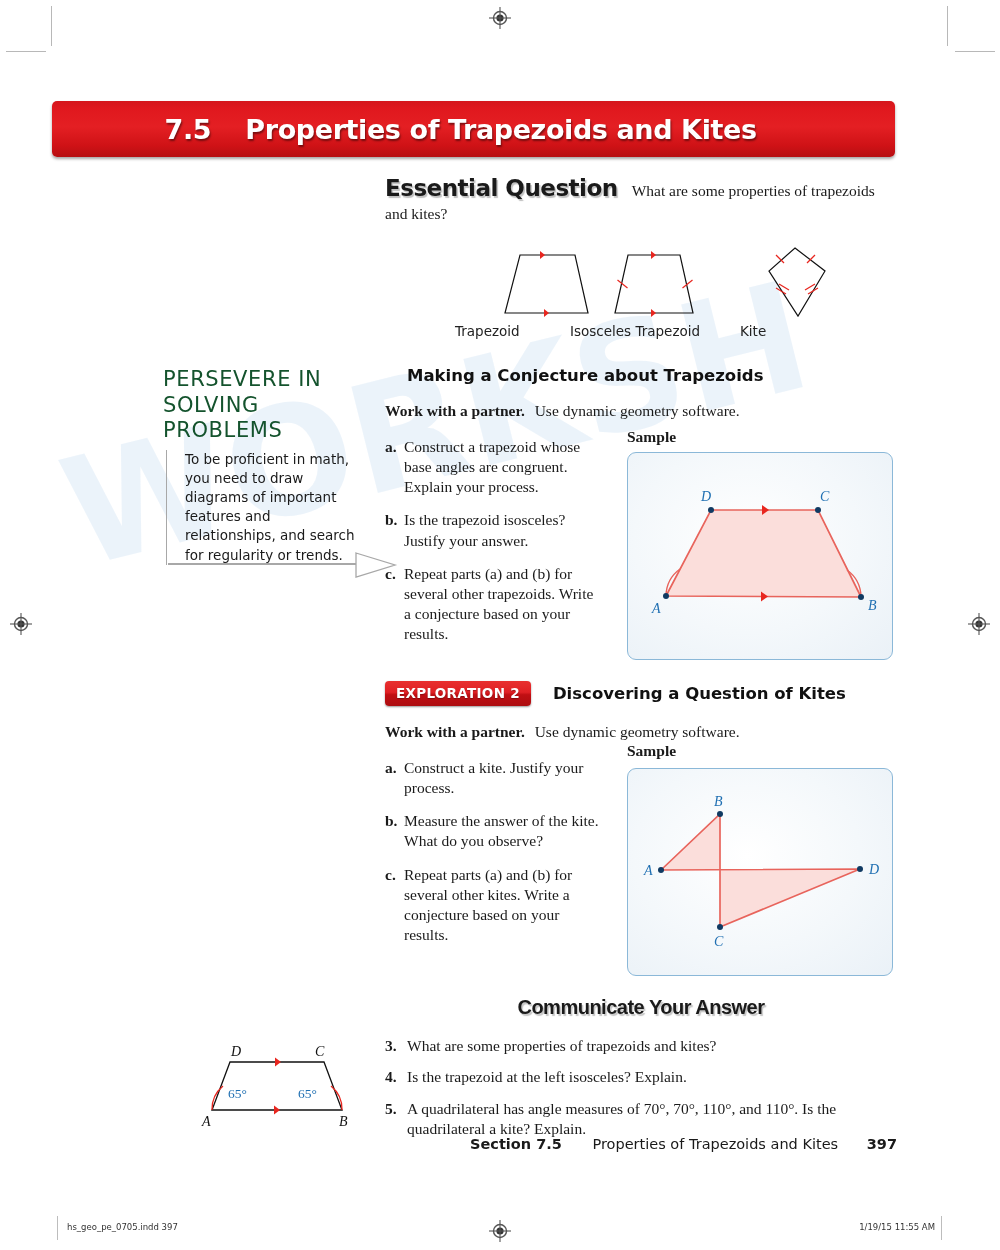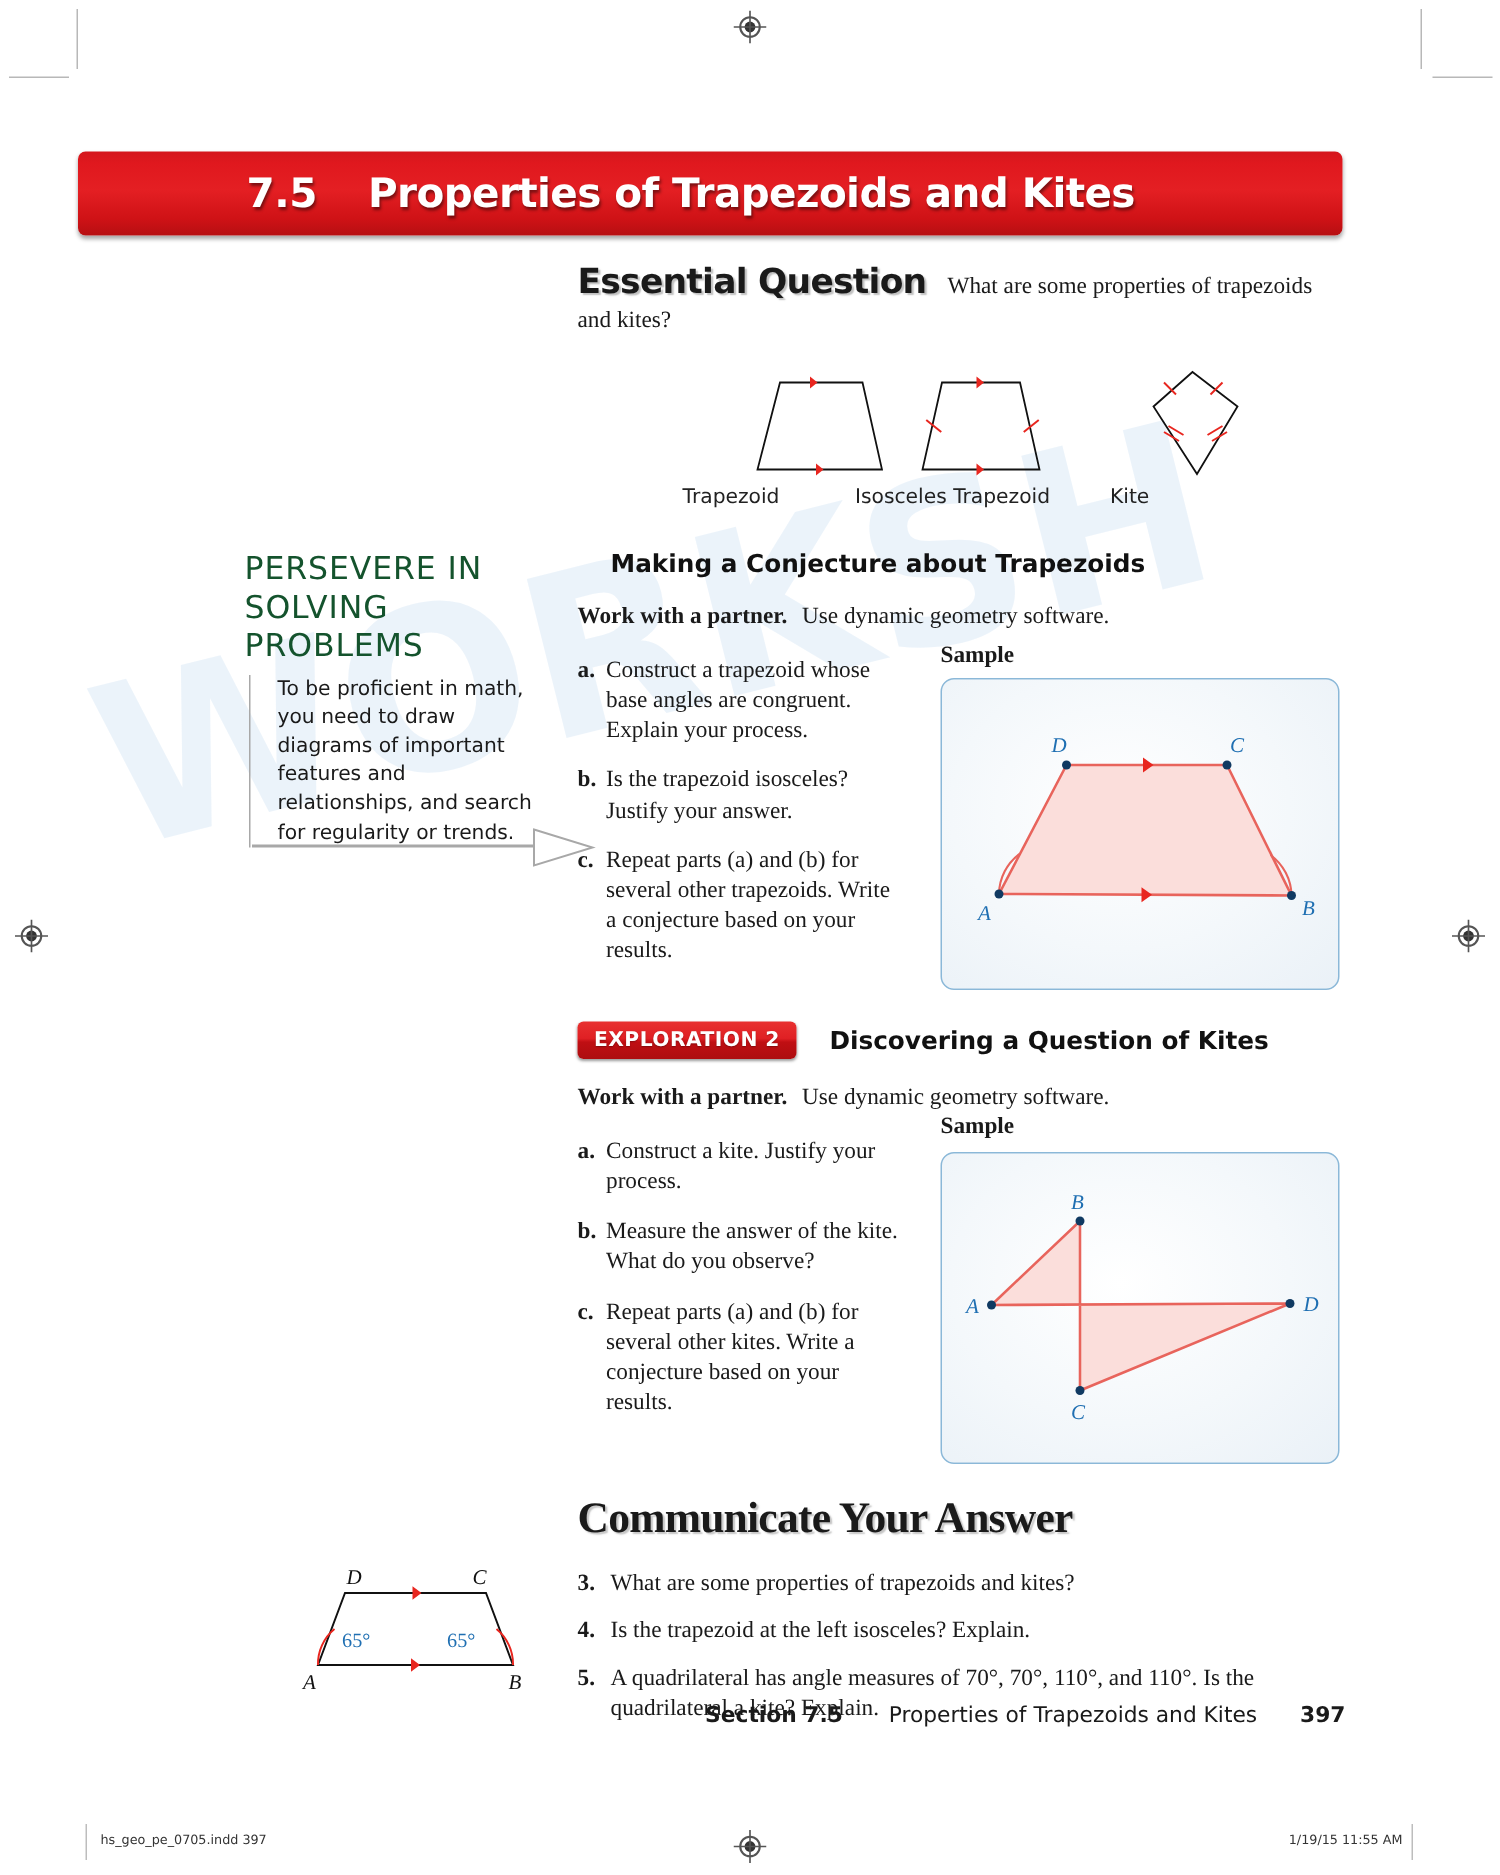--- a/index.html
+++ b/index.html
@@ -137,23 +137,24 @@
     font-family: "DejaVu Sans", sans-serif;
     font-size: 13.5px; line-height: 1.42; color: #1a1a1a;
   }
   .note-rule-bottom {
     position: absolute; left: 4.5px; bottom: 0; width: 190px; height: 1.5px;
     background: #a8a8a8;
   }
 
   
   .comm-head {
-    font-family: Liberation Serif, serif;
-    font-weight: bold; font-size: 29px; letter-spacing: -.5px;
+    font-family: Liberation Sans, sans-serif;
+    font-weight: bold; font-size: 20px; letter-spacing: -.5px;
     text-shadow: 1.5px 1.5px 1px rgba(140,140,140,.5);
+    text-align: center;
   }
   .nlist .li { display: flex; margin-bottom: 11px; font-size: 15.5px; line-height: 1.32; }
   .nlist .lt { font-weight: bold; width: 22px; flex: 0 0 22px; }
 
   
   .pagefoot {
     position: absolute; left: 385px; top: 1136px; width: 512px;
     text-align: right;
     font-family: "DejaVu Sans", sans-serif; font-size: 14.5px;
   }

